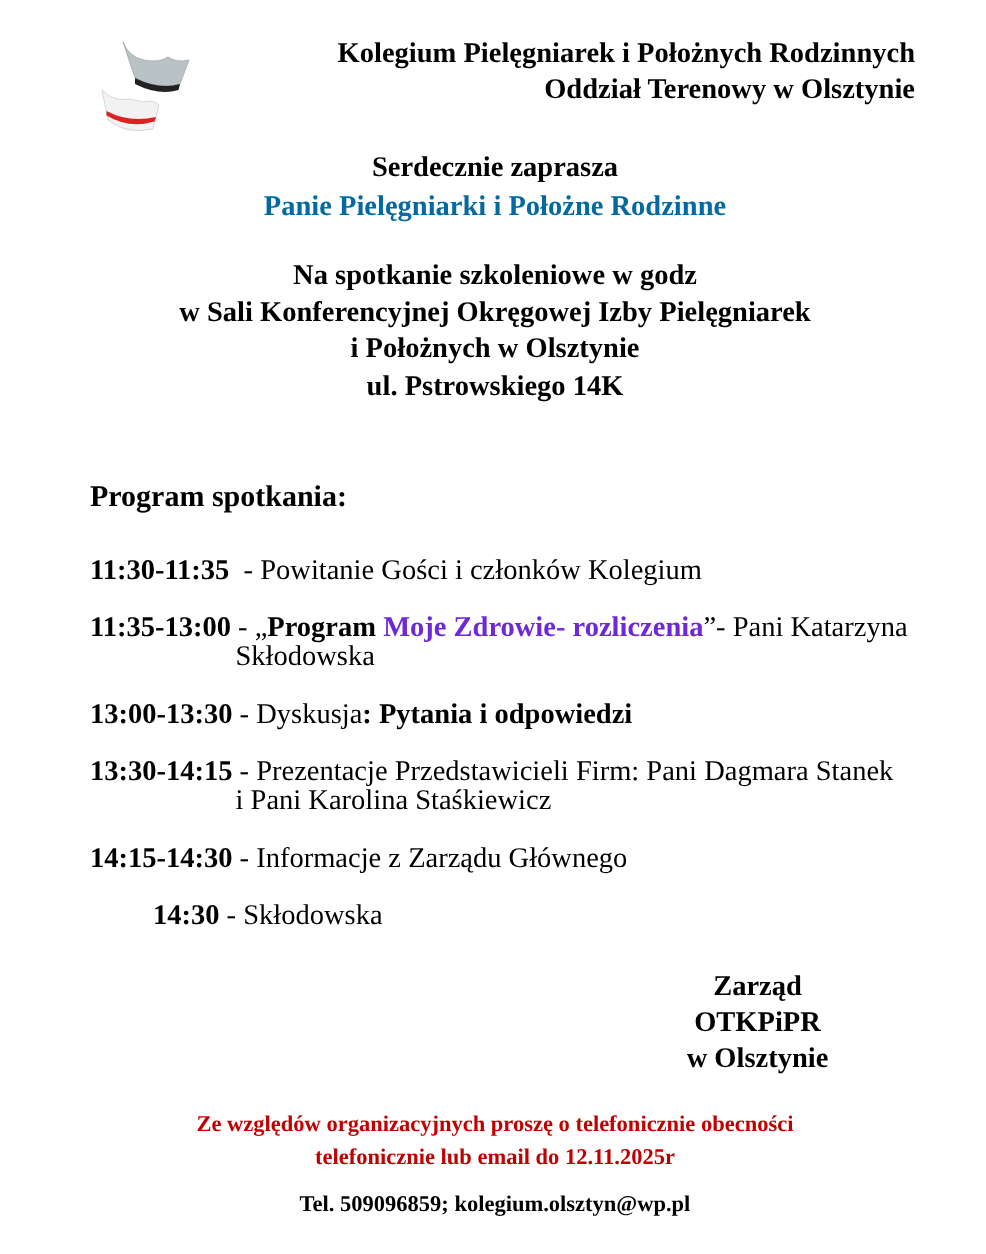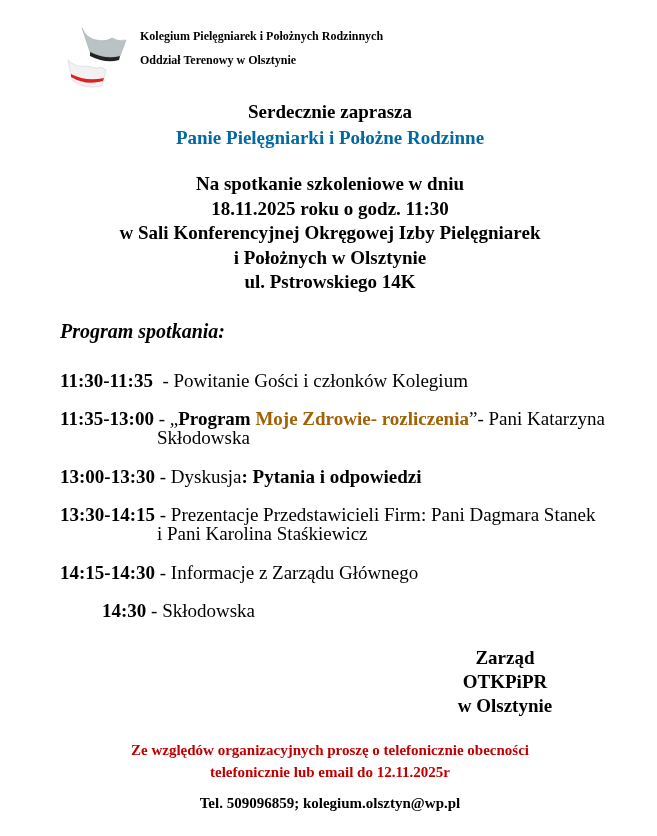--- a/index.html
+++ b/index.html
@@ -1,24 +1,24 @@
 <!DOCTYPE html>
 <html><head>
 <meta charset="utf-8">
 <style>
   html, body { margin:0; padding:0; background:#fff; }
   body { width:657px; height:836px; position:relative; overflow:hidden;
          font-family:"Liberation Serif", serif; color:#000; }
   .abs { position:absolute; }
   .b { font-weight:bold; }
   .logo { left:62px; top:24px; width:80px; height:70px; }
-  .hdr { left:140px; width:470px; top:24px; font-size:12px; line-height:24px; font-weight:bold; text-align:left; }
+  .hdr { left:140px; width:470px; top:24px; font-size:19px; line-height:24px; font-weight:bold; text-align:right; }
   .invite { left:120px; width:420px; top:99px; font-size:19px; line-height:26px; font-weight:bold; text-align:center; }
   .meet { left:40px; width:580px; top:172px; font-size:19px; line-height:24.5px; font-weight:bold; text-align:center; }
-  .prog-title { left:60px; top:320px; font-size:20px; font-weight:bold; font-style:italic; }
+  .prog-title { left:60px; top:320px; font-size:20px; font-weight:bold; }
   .row { left:60px; font-size:19px; line-height:19px; }
   .row .time { font-weight:bold; }
   .cont { padding-left:97px; }
   .sign { left:440px; width:130px; top:646px; font-size:19px; line-height:24px; font-weight:bold; text-align:center; }
   .note { left:60px; width:540px; top:739px; font-size:15px; line-height:22px; font-weight:bold; text-align:center; }
   .contact { left:60px; width:540px; top:795px; font-size:15px; font-weight:bold; text-align:center; }
 </style>
 </head>
 <body>
 
@@ -35,35 +35,34 @@
   <div>Kolegium Pielęgniarek i Położnych Rodzinnych</div>
   <div>Oddział Terenowy w Olsztynie</div>
 </div>
 
 <div class="abs invite">
   <div>Serdecznie zaprasza</div>
   <div style="color:#0369a1">Panie Pielęgniarki i Położne Rodzinne</div>
 </div>
 
 <div class="abs meet">
-  <div>Na spotkanie szkoleniowe w dniu</div>
-  <div>18.11.2025 roku o godz. 11:30</div>
+  <div>Na spotkanie szkoleniowe w godz</div>
   <div>w Sali Konferencyjnej Okręgowej Izby Pielęgniarek</div>
   <div>i Położnych w Olsztynie</div>
   <div>ul. Pstrowskiego 14K</div>
 </div>
 
 <div class="abs prog-title">Program spotkania:</div>
 
 <div class="abs row" style="top:371px">
   <span class="time">11:30-11:35</span><span style="white-space:pre">  - </span><span>Powitanie  Gości i członków Kolegium</span>
 </div>
 
 <div class="abs row" style="top:409px">
-  <span class="time">11:35-13:00</span><span style="white-space:pre"> - </span><span>„</span><span class="b">Program </span><span class="b" style="color:#a16207">Moje Zdrowie- rozliczenia</span><span>”</span><span>- Pani Katarzyna</span>
+  <span class="time">11:35-13:00</span><span style="white-space:pre"> - </span><span>„</span><span class="b">Program </span><span class="b" style="color:#6d28d9">Moje Zdrowie- rozliczenia</span><span>”</span><span>- Pani Katarzyna</span>
   <div class="cont">Skłodowska</div>
 </div>
 
 <div class="abs row" style="top:467px">
   <span class="time">13:00-13:30</span><span style="white-space:pre"> - </span><span>Dyskusja</span><span class="b">: Pytania i odpowiedzi</span>
 </div>
 
 <div class="abs row" style="top:505px">
   <span class="time">13:30-14:15</span><span style="white-space:pre"> - </span><span>Prezentacje Przedstawicieli Firm: Pani Dagmara Stanek</span>
   <div class="cont">i Pani Karolina Staśkiewicz</div>

